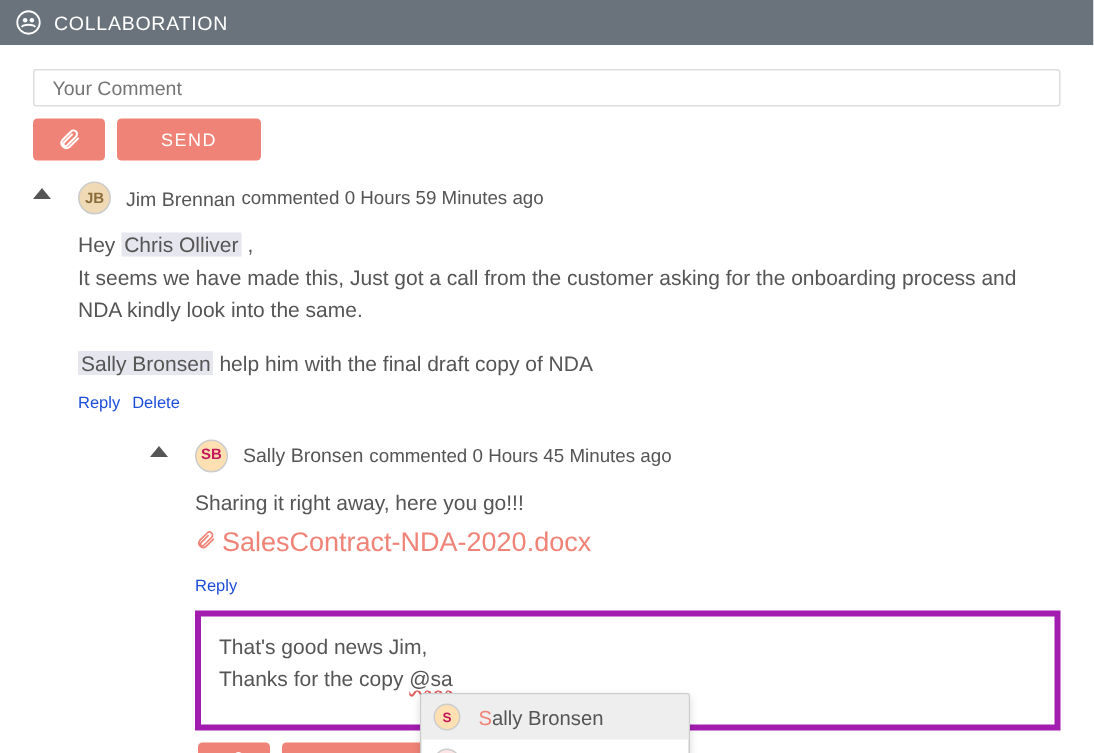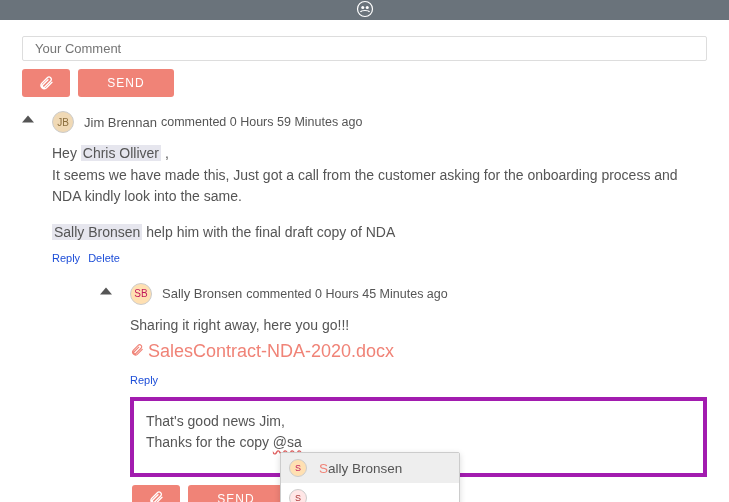--- a/index.html
+++ b/index.html
@@ -8,28 +8,27 @@
     font-size: 13px;
     color: #555;
     background: #fff;
     width: 729px;
     height: 502px;
     overflow: hidden;
   }
   .panel-header {
     background: #6a737b;
     color: #fff;
-    height: 20px;
+    height: 30px;
     display: flex;
     align-items: center;
     padding: 0 10px;
     gap: 8px;
     font-size: 13px;
     letter-spacing: 0.5px;
-    flex-direction: column;
   }
   .panel-header .hicon svg { display:block; }
   .panel-body { padding: 16px 22px 0 22px; }
   .top-input {
     width: 100%;
     border: 1px solid #ddd;
     background: #fff;
     padding: 4px 12px;
     font-size: 13px;
     color: #999;
@@ -51,21 +50,21 @@
   }
   .btn-attach { width: 48px; }
   .btn-send { width: 96px; }
   .thread { margin-top: 14px; }
   .comment { display:flex; }
   .chevcol { width: 30px; padding-top:2px; }
   .chev { cursor:pointer; color:#555; }
   .avatar {
     width:22px; height:22px; border-radius:50%; margin-right:6px;
     background:#ddd; display:inline-flex; align-items:center; justify-content:center;
-    font-size:10px; font-weight:normal; color:#7a5; overflow:hidden; flex:0 0 auto;
+    font-size:10px; font-weight:bold; color:#7a5; overflow:hidden; flex:0 0 auto;
     border:1px solid #ccc;
   }
   .av-jim { background:#f0d9b5; color:#8a6d3b;}
   .av-sally { background:#ffe0b2; color:#c2185b;}
   .av-sarah { background:#ffe6e6; color:#a33;}
   .chead { display:flex; align-items:center; gap:4px; }
   .author { font-weight:400; color:#555;}
   .meta { color:#555; font-size:12.5px;}
   .cbody { margin-top:10px; line-height:1.55; font-size:14px; color:#555;}
   .mention { background:#e6e6ee; padding:0 2px;}

